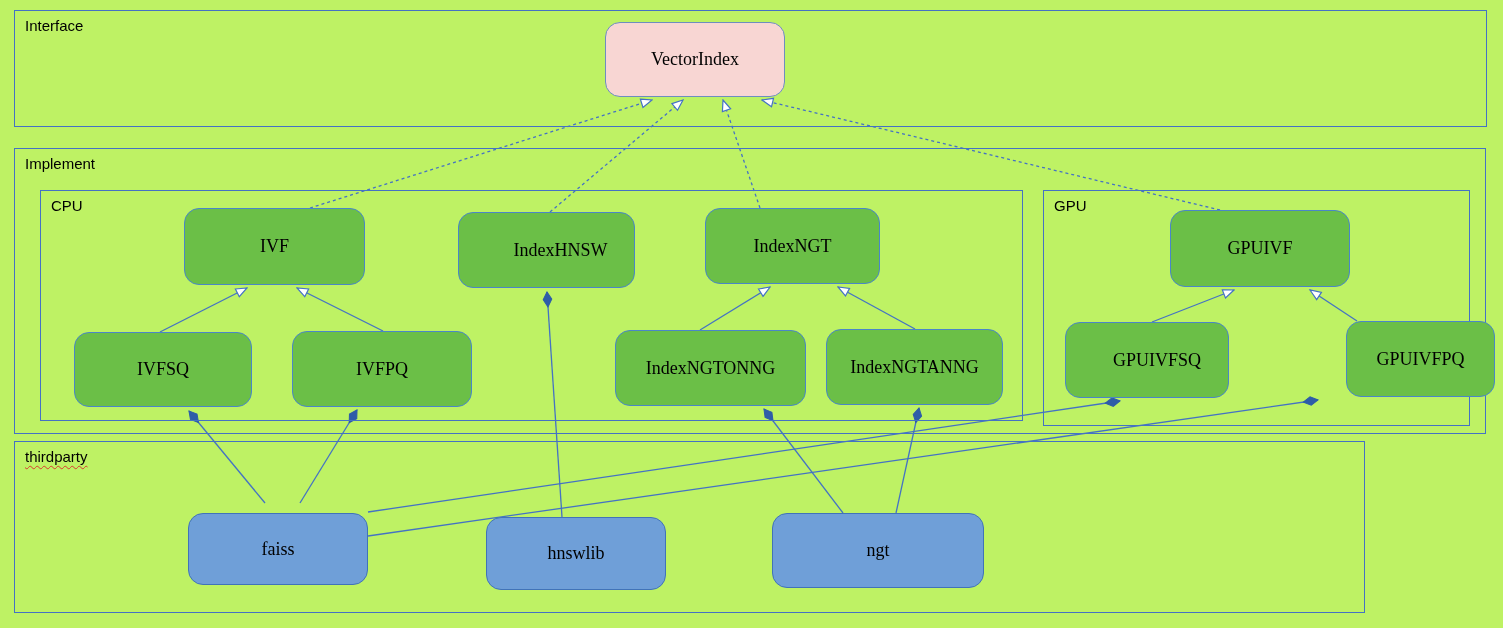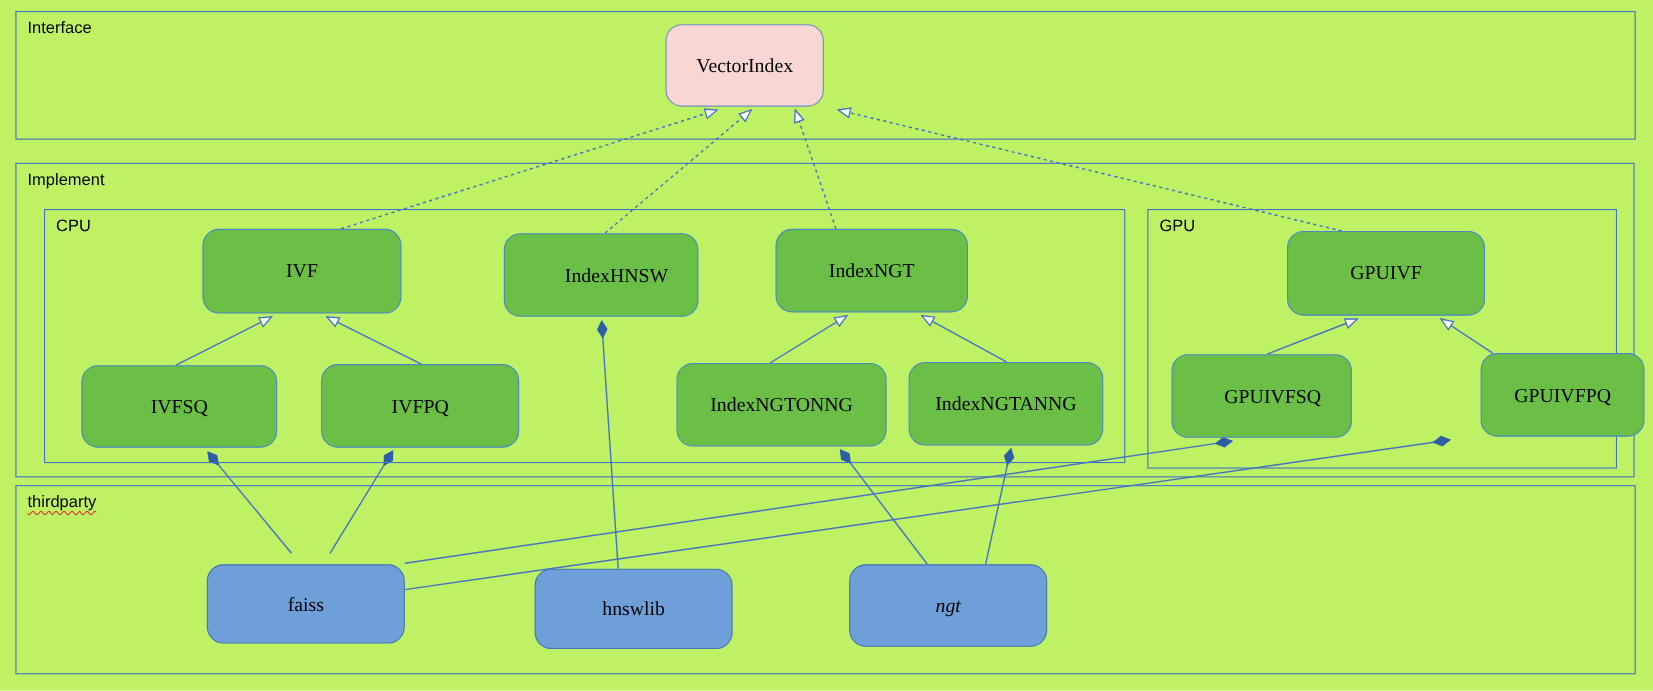--- a/index.html
+++ b/index.html
@@ -88,35 +88,35 @@
   </div>
 
   <div class="container-box" style="left:40px;top:190px;width:983px;height:231px;">
     <span class="container-label">CPU</span>
   </div>
 
   <div class="container-box" style="left:1043px;top:190px;width:427px;height:236px;">
     <span class="container-label">GPU</span>
   </div>
 
-  <div class="container-box" style="left:14px;top:441px;width:1473px;height:172px;">
+  <div class="container-box" style="left:14px;top:441px;width:1351px;height:172px;">
     <span class="container-label misspelled">thirdparty</span>
   </div>
 
-  <div class="node pink" style="left:605px;top:22px;width:144px;height:75px;">VectorIndex</div>
+  <div class="node pink" style="left:605px;top:22px;width:180px;height:75px;">VectorIndex</div>
 
   <div class="node green" style="left:184px;top:208px;width:181px;height:77px;">IVF</div>
   <div class="node green" style="left:458px;top:212px;width:177px;height:76px;padding-left:28px;">IndexHNSW</div>
   <div class="node green" style="left:705px;top:208px;width:175px;height:76px;">IndexNGT</div>
   <div class="node green" style="left:74px;top:332px;width:178px;height:75px;">IVFSQ</div>
   <div class="node green" style="left:292px;top:331px;width:180px;height:76px;">IVFPQ</div>
   <div class="node green" style="left:615px;top:330px;width:191px;height:76px;">IndexNGTONNG</div>
   <div class="node green" style="left:826px;top:329px;width:177px;height:76px;">IndexNGTANNG</div>
 
   <div class="node green" style="left:1170px;top:210px;width:180px;height:77px;">GPUIVF</div>
   <div class="node green" style="left:1065px;top:322px;width:164px;height:76px;padding-left:20px;">GPUIVFSQ</div>
   <div class="node green" style="left:1346px;top:321px;width:149px;height:76px;">GPUIVFPQ</div>
 
   <div class="node blue" style="left:188px;top:503px;width:180px;height:72px;margin-top:10px;">faiss</div>
   <div class="node blue" style="left:486px;top:517px;width:180px;height:73px;">hnswlib</div>
-  <div class="node blue" style="left:772px;top:513px;width:180px;height:75px;font-style:italic;">ngt</div>
+  <div class="node blue" style="left:772px;top:513px;width:212px;height:75px;">ngt</div>
 
 </div>
 
 </body></html>

